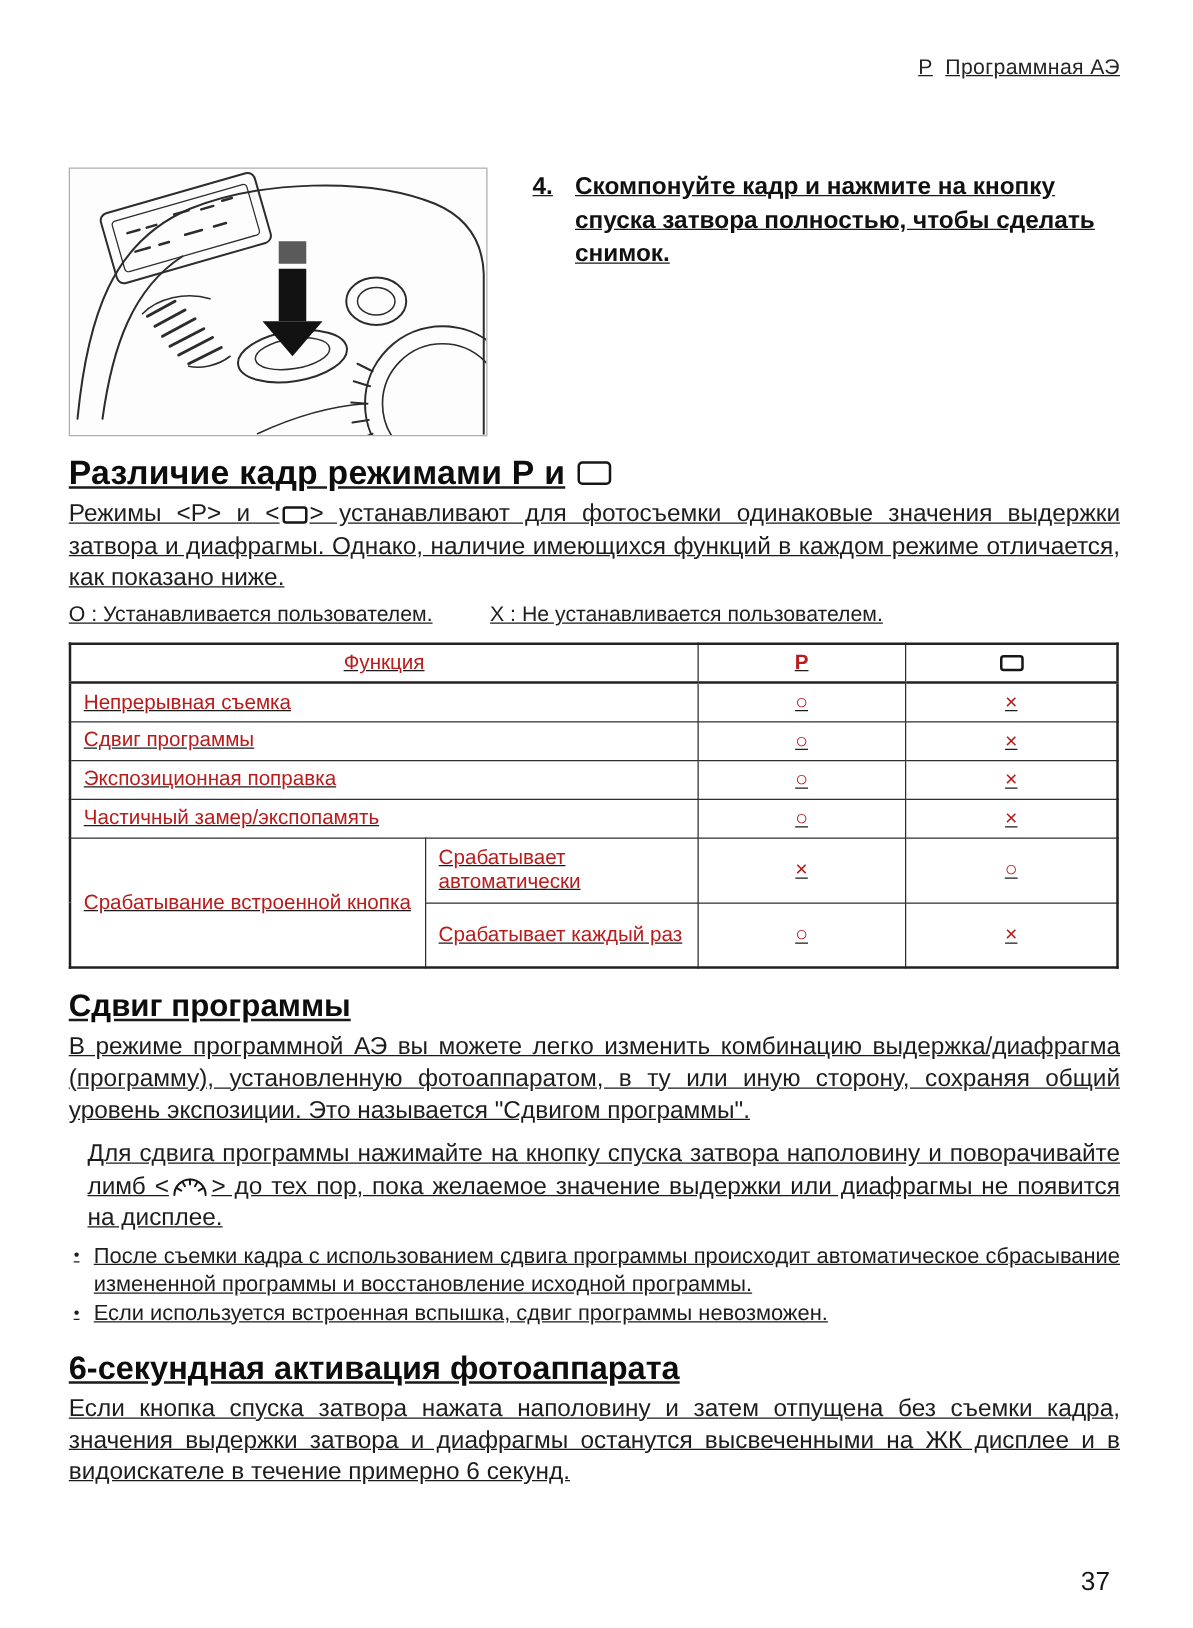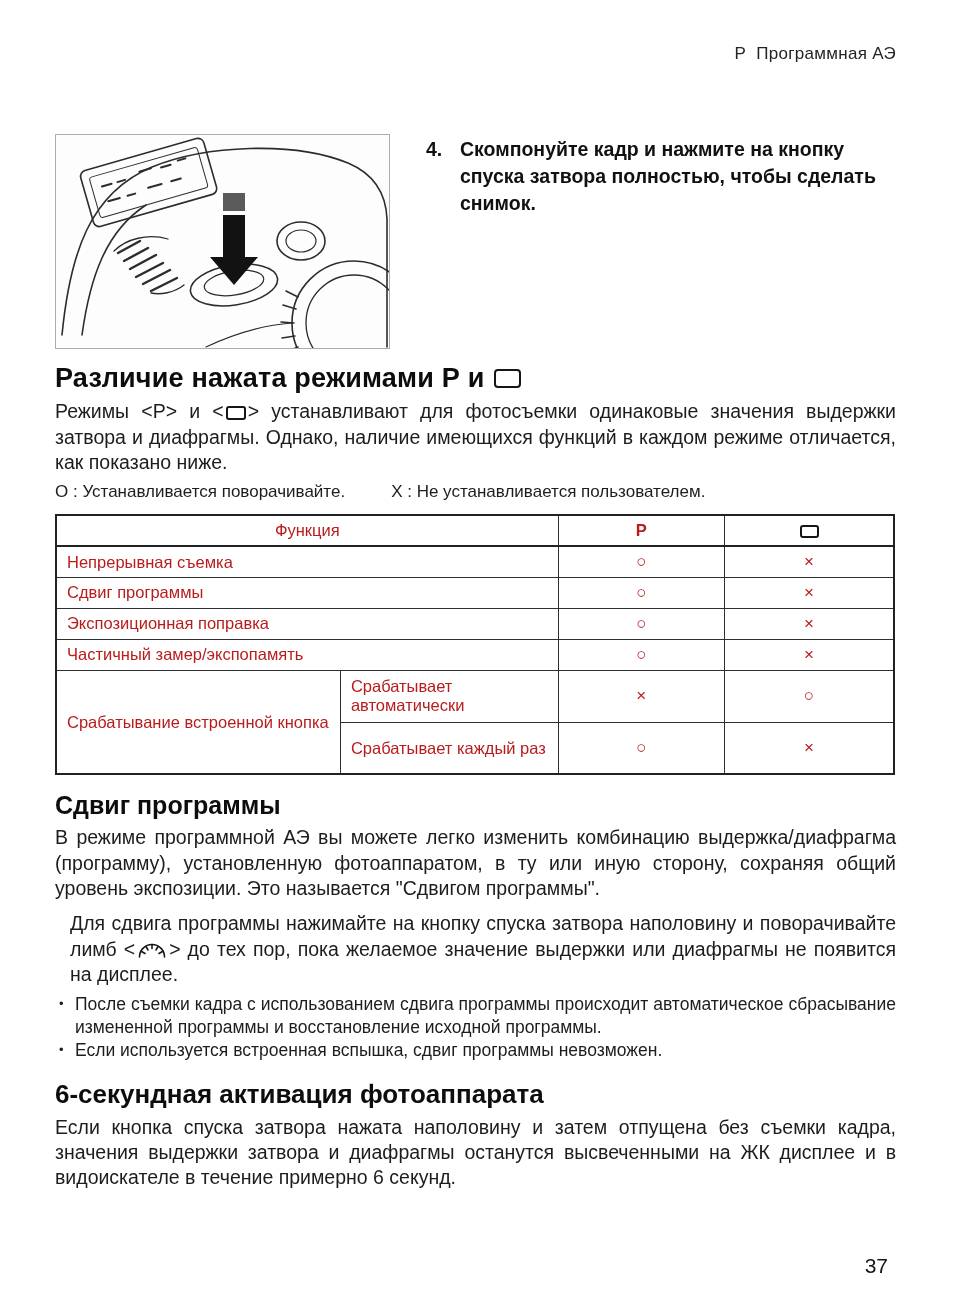--- a/index.html
+++ b/index.html
@@ -9,20 +9,21 @@
     color: #1b1b1b;
     -webkit-font-smoothing: antialiased;
   }
   .page {
     position: relative;
     width: 954px;
     height: 1302px;
     background: #ffffff;
     padding: 44px 58px 0 55px;
     overflow: hidden;
+    text-decoration: underline;
   }
   .top-header {
     text-align: right;
     font-size: 17px;
     color: #242424;
     letter-spacing: 0.3px;
   }
   .top-header .mode-letter { margin-right: 10px; }
 
   .figure-row { display: flex; align-items: flex-start; margin-top: 70px; }
@@ -172,30 +173,30 @@
         </g>
       </svg>
     </div>
     <div class="step">
       <span class="step-num">4.</span>
       <span class="step-text">Скомпонуйте кадр и нажмите на кнопку спуска затвора полностью, чтобы сделать снимок.</span>
     </div>
   </div>
 
   <h1 class="h1">
-    <span>Различие нажата режимами Р и</span>
+    <span>Различие кадр режимами Р и</span>
     <span class="mode-rect lg"></span>
   </h1>
 
   <p class="body">
     <span>Режимы &lt;Р&gt; и &lt;</span><span class="mode-rect sm"></span><span>&gt; устанавливают для фотосъемки одинаковые значения выдержки затвора и диафрагмы. Однако, наличие имеющихся функций в каждом режиме отличается, как показано ниже.</span>
   </p>
 
   <div class="legend">
-    <span>О : Устанавливается поворачивайте.</span>
+    <span>О : Устанавливается пользователем.</span>
     <span>X : Не устанавливается пользователем.</span>
   </div>
 
   <table class="mode-table">
     <colgroup>
       <col style="width:285px">
         <col style="width:218px">
         <col style="width:167px">
         <col style="width:170px">
     </colgroup>

